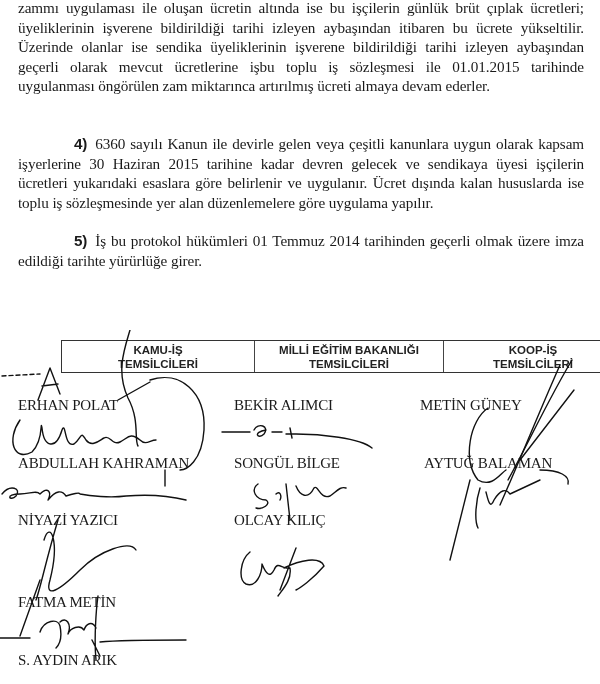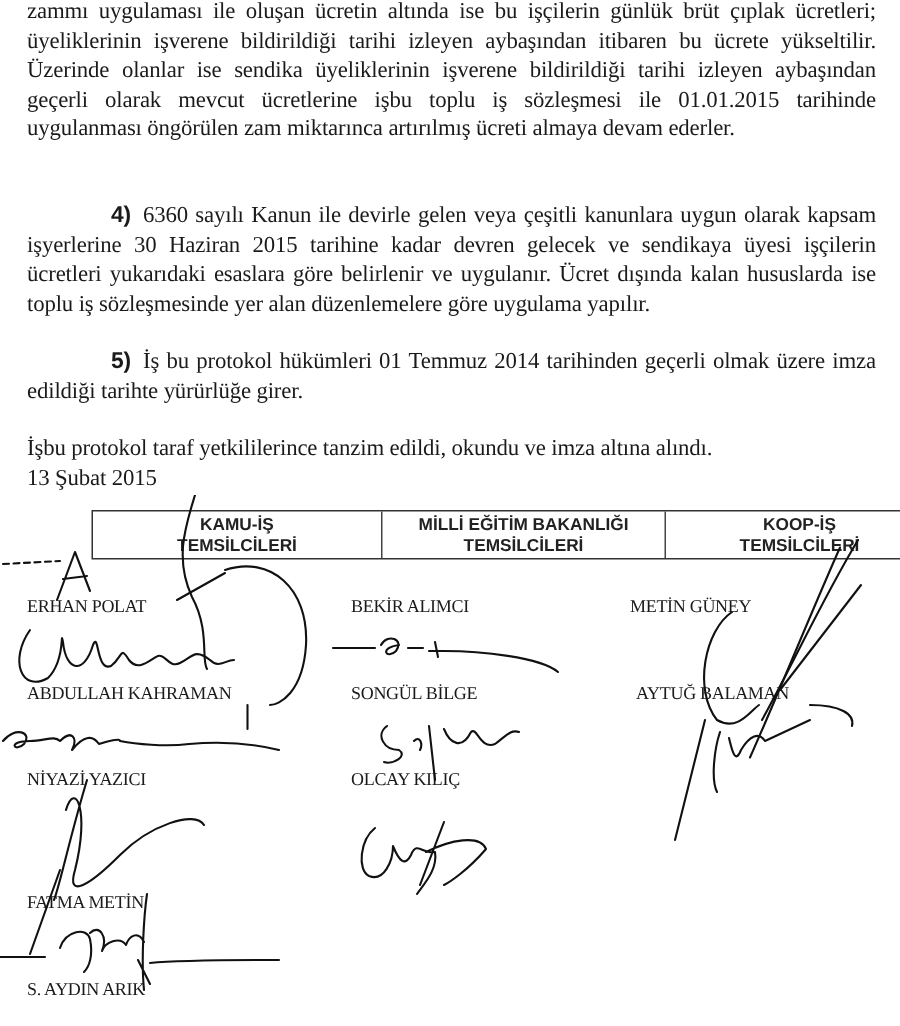--- a/index.html
+++ b/index.html
@@ -71,21 +71,21 @@
       border-right: 1px solid #444;
     }
     .sig-table .col:last-child { border-right: none; }
     .col-1 { width: 192px; }
     .col-2 { width: 188px; }
     .col-3 { width: 178px; }
 
     .name {
       position: absolute;
       font-family: "Liberation Serif", "DejaVu Serif", serif;
-      font-size: 12px;
+      font-size: 15px;
       letter-spacing: -0.2px;
       color: #1a1a1a;
       white-space: nowrap;
     }
     .sig {
       position: absolute;
       pointer-events: none;
     }
     .sig path {
       fill: none;
@@ -105,24 +105,20 @@
   </div>
 
   <div class="body-text" id="para-4">
     <p class="indent"><span class="num">4)</span><span>6360 sayılı Kanun ile devirle gelen veya çeşitli kanunlara uygun olarak kapsam işyerlerine 30 Haziran 2015 tarihine kadar devren gelecek ve sendikaya üyesi işçilerin ücretleri yukarıdaki esaslara göre belirlenir ve uygulanır. Ücret dışında kalan hususlarda ise toplu iş sözleşmesinde yer alan düzenlemelere göre uygulama yapılır.</span></p>
   </div>
 
   <div class="body-text" id="para-5">
     <p class="indent"><span class="num">5)</span><span>İş bu protokol hükümleri 01 Temmuz 2014 tarihinden geçerli olmak üzere imza edildiği tarihte yürürlüğe girer.</span></p>
   </div>
 
-  <div class="body-text" id="closing">
-    <p style="text-align:left;">İşbu protokol taraf yetkililerince tanzim edildi, okundu ve imza altına alındı.</p>
-    <p style="text-align:left;">13 Şubat 2015</p>
-  </div>
 
   <div class="sig-table">
     <div class="col col-1">
       <span>KAMU-İŞ</span>
       <span>TEMSİLCİLERİ</span>
     </div>
     <div class="col col-2">
       <span>MİLLİ EĞİTİM BAKANLIĞI</span>
       <span>TEMSİLCİLERİ</span>
     </div>

